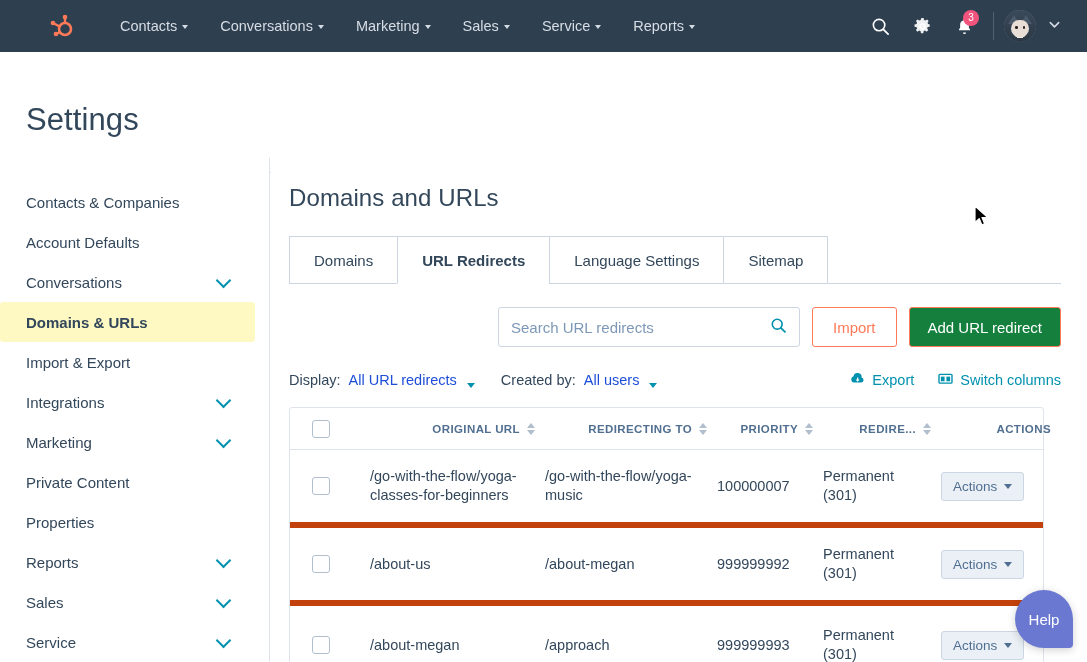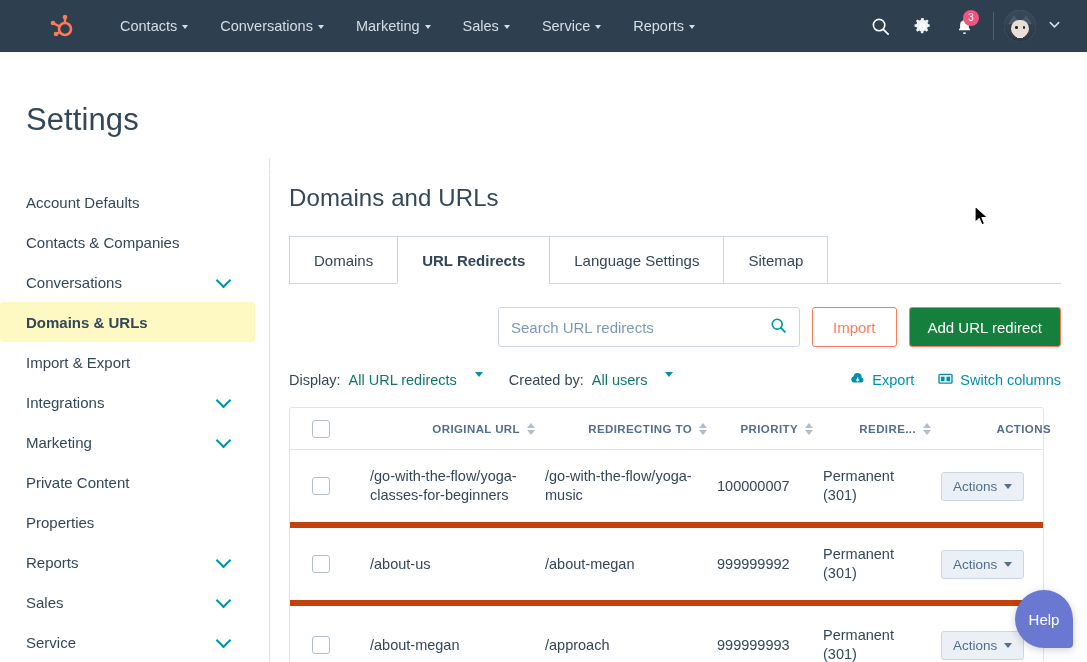--- a/index.html
+++ b/index.html
@@ -140,21 +140,21 @@
     font-family: "Liberation Sans", sans-serif; white-space: nowrap;
   }
 
   
   .filterrow {
     margin: 22px 0 0 18px; width: 772px; height: 22px;
     display: flex; align-items: center; font-size: 14.5px;
   }
   .flabel { color: #33475b; margin-right: 8px; }
   .fvalue {
-    color: #0f766e; cursor: pointer; display: flex; align-items: flex-start; gap: 18px;
+    color: #1d4ed8; cursor: pointer; display: flex; align-items: flex-end; gap: 10px;
     margin-right: 26px;
   }
   .caret-teal {
     width: 0; height: 0; border-left: 4px solid transparent;
     border-right: 4px solid transparent; border-top: 5px solid #0091ae;
   }
   .filter-right { margin-left: auto; display: flex; align-items: center; gap: 24px; }
   .flink { color: #0091ae; display: flex; align-items: center; gap: 7px; cursor: pointer; white-space: nowrap;}
 
   
@@ -296,24 +296,24 @@
     </div>
   </div>
 </div>
 
 <div class="settings-header">
   <div class="settings-title">Settings</div>
 </div>
 
 <div class="sidebar">
   <div class="side-item">
+    <span class="side-label">Contacts &amp; Companies</span>
+  </div>
+  <div class="side-item">
     <span class="side-label">Account Defaults</span>
-  </div>
-  <div class="side-item">
-    <span class="side-label">Contacts &amp; Companies</span>
   </div>
   <div class="side-item">
     <span class="side-label">Conversations</span>
     <span class="chev"></span>
   </div>
   <div class="side-item active">
     <span class="side-label">Domains &amp; URLs</span>
   </div>
   <div class="side-item">
     <span class="side-label">Import &amp; Export</span>

